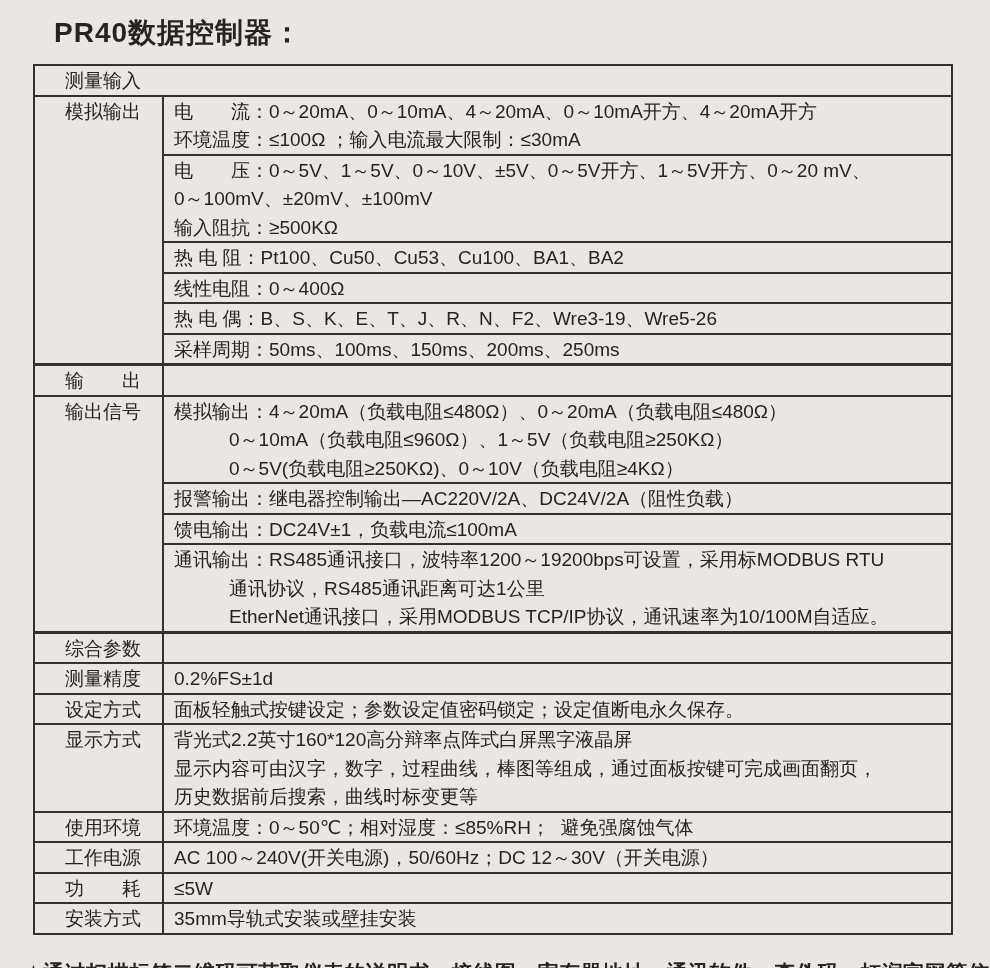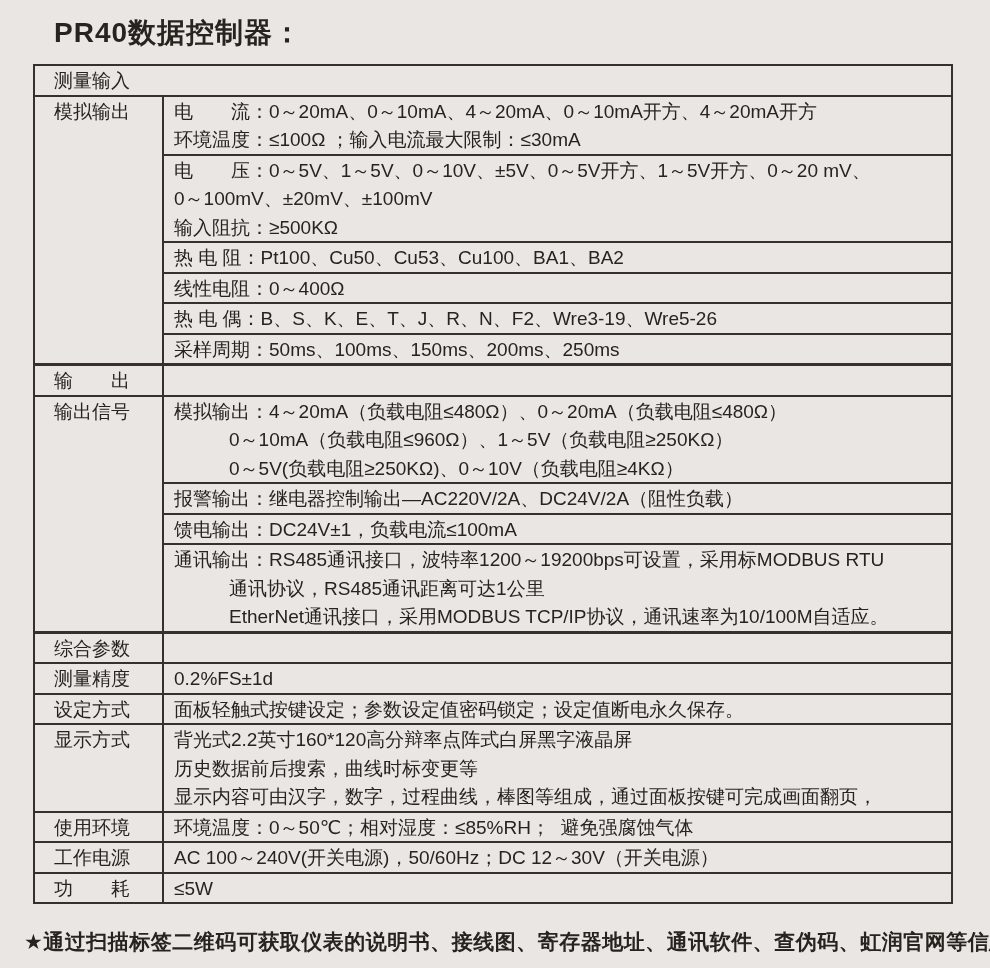--- a/index.html
+++ b/index.html
@@ -28,21 +28,21 @@
   }
   .row{
     display:flex;
     border-top:2px solid var(--border);
   }
   .row:first-child{border-top:none;}
   .row.section{border-top-width:3px;gap:20px;}
   .cell-label{
     flex:0 0 129px;
     border-right:2px solid var(--border);
-    padding:1px 0 0 19px;
+    padding:1px 0 0 30px;
     font-size:19px;
     line-height:27.5px;
     white-space:pre;
     overflow:hidden;
   }
   .row.full .cell-label{
     flex:1;
     border-right:none;
   }
   .cell-content{
@@ -149,22 +149,22 @@
     <div class="cell-label">设定方式</div>
     <div class="cell-content">
       <div class="line">面板轻触式按键设定；参数设定值密码锁定；设定值断电永久保存。</div>
     </div>
   </div>
 
   <div class="row">
     <div class="cell-label">显示方式</div>
     <div class="cell-content">
       <div class="line">背光式2.2英寸160*120高分辩率点阵式白屏黑字液晶屏</div>
+      <div class="line">显示内容可由汉字，数字，过程曲线，棒图等组成，通过面板按键可完成画面翻页，</div>
       <div class="line">历史数据前后搜索，曲线时标变更等</div>
-      <div class="line">显示内容可由汉字，数字，过程曲线，棒图等组成，通过面板按键可完成画面翻页，</div>
     </div>
   </div>
 
   <div class="row">
     <div class="cell-label">使用环境</div>
     <div class="cell-content">
       <div class="line">环境温度：0～50℃；相对湿度：≤85%RH；  避免强腐蚀气体</div>
     </div>
   </div>
 
@@ -175,16 +175,22 @@
     </div>
   </div>
 
   <div class="row">
     <div class="cell-label">功　　耗</div>
     <div class="cell-content">
       <div class="line">≤5W</div>
     </div>
   </div>
 
+  <div class="row">
+    <div class="cell-label">安装方式</div>
+    <div class="cell-content">
+      <div class="line">35mm导轨式安装或壁挂安装</div>
+    </div>
+  </div>
 
 </div>
 
 <div class="footer-note">★通过扫描标签二维码可获取仪表的说明书、接线图、寄存器地址、通讯软件、查伪码、虹润官网等信息。</div>
 
 </body></html>

